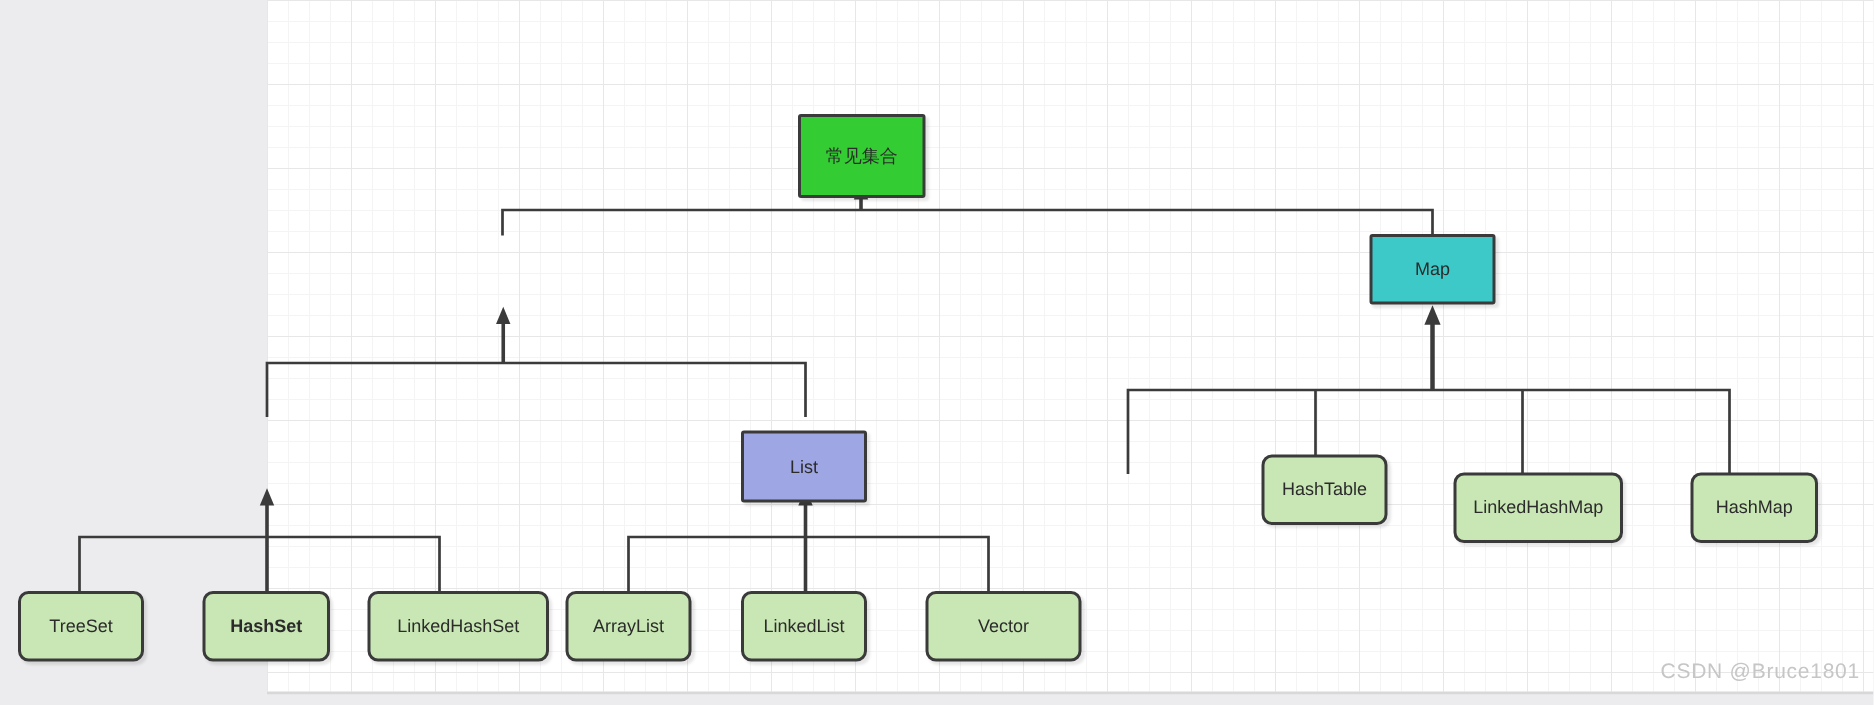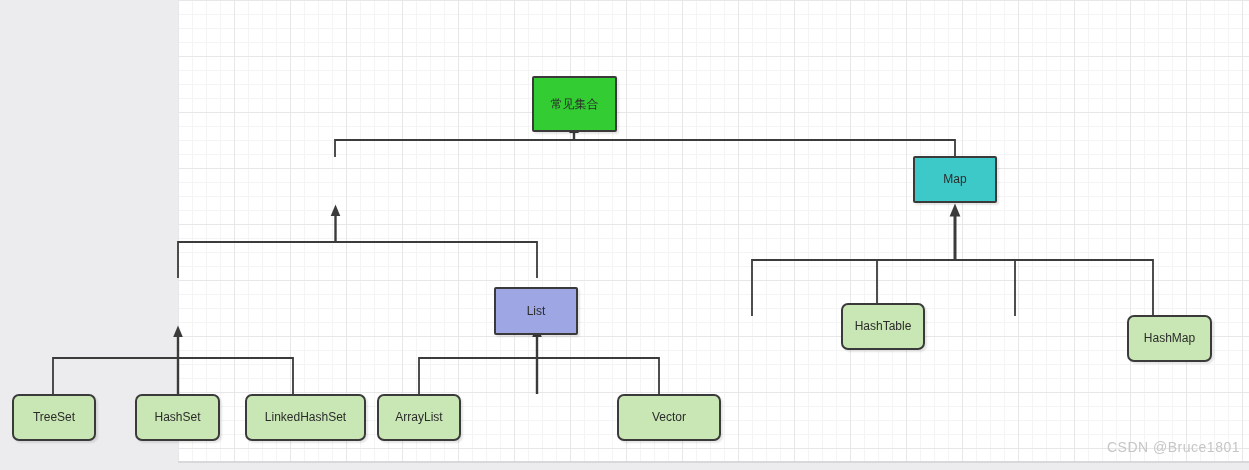--- a/index.html
+++ b/index.html
@@ -98,30 +98,32 @@
   <div class="node root" style="left:532px;top:76px;width:85px;height:56px;">常见集合</div>
 
 
   <div class="node branch" style="left:913px;top:156px;width:84px;height:47px;">Map</div>
 
 
   <div class="node group" style="left:494px;top:287px;width:84px;height:48px;">List</div>
 
   <div class="node leaf" style="left:12px;top:394px;width:84px;height:47px;">TreeSet</div>
 
-  <div class="node leaf" style="left:135px;top:394px;width:85px;height:47px;">HashSet</div>
+  <div class="node leaf" style="left:135px;top:394px;width:85px;height:47px;font-weight:bold;">HashSet</div>
 
   <div class="node leaf" style="left:245px;top:394px;width:121px;height:47px;">LinkedHashSet</div>
 
   <div class="node leaf" style="left:377px;top:394px;width:84px;height:47px;">ArrayList</div>
 
+  <div class="node leaf" style="left:494px;top:394px;width:84px;height:47px;">LinkedList</div>
 
   <div class="node leaf" style="left:617px;top:394px;width:104px;height:47px;">Vector</div>
 
 
   <div class="node leaf" style="left:841px;top:303px;width:84px;height:47px;">HashTable</div>
 
+  <div class="node leaf" style="left:969px;top:315px;width:113px;height:47px;">LinkedHashMap</div>
 
   <div class="node leaf" style="left:1127px;top:315px;width:85px;height:47px;">HashMap</div>
 
   <div class="watermark">CSDN @Bruce1801</div>
 
 </div>
 
 </body></html>

